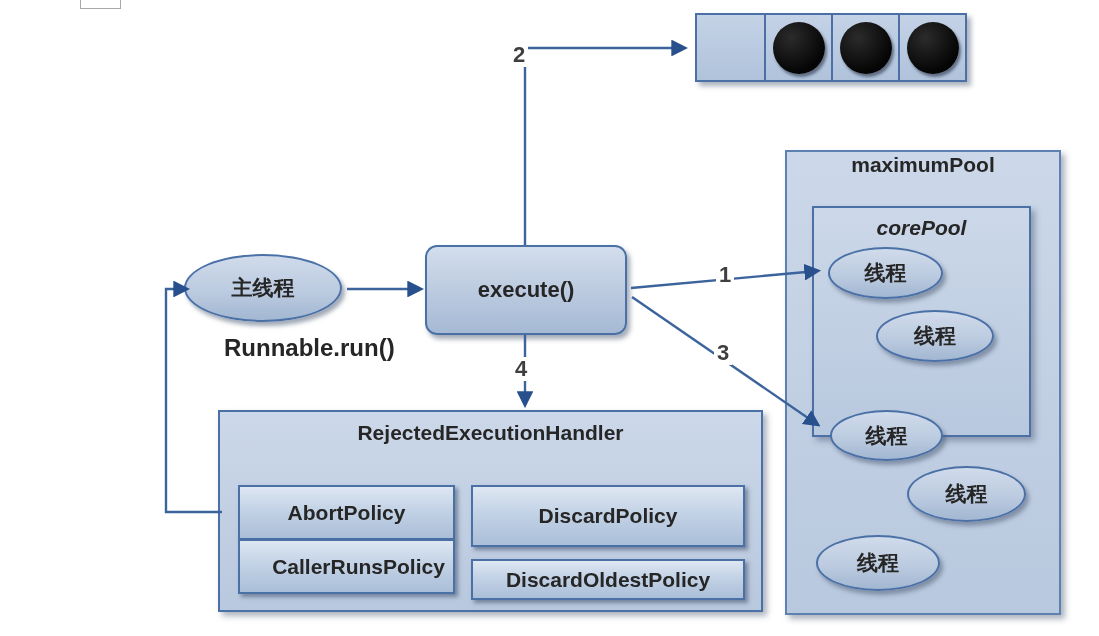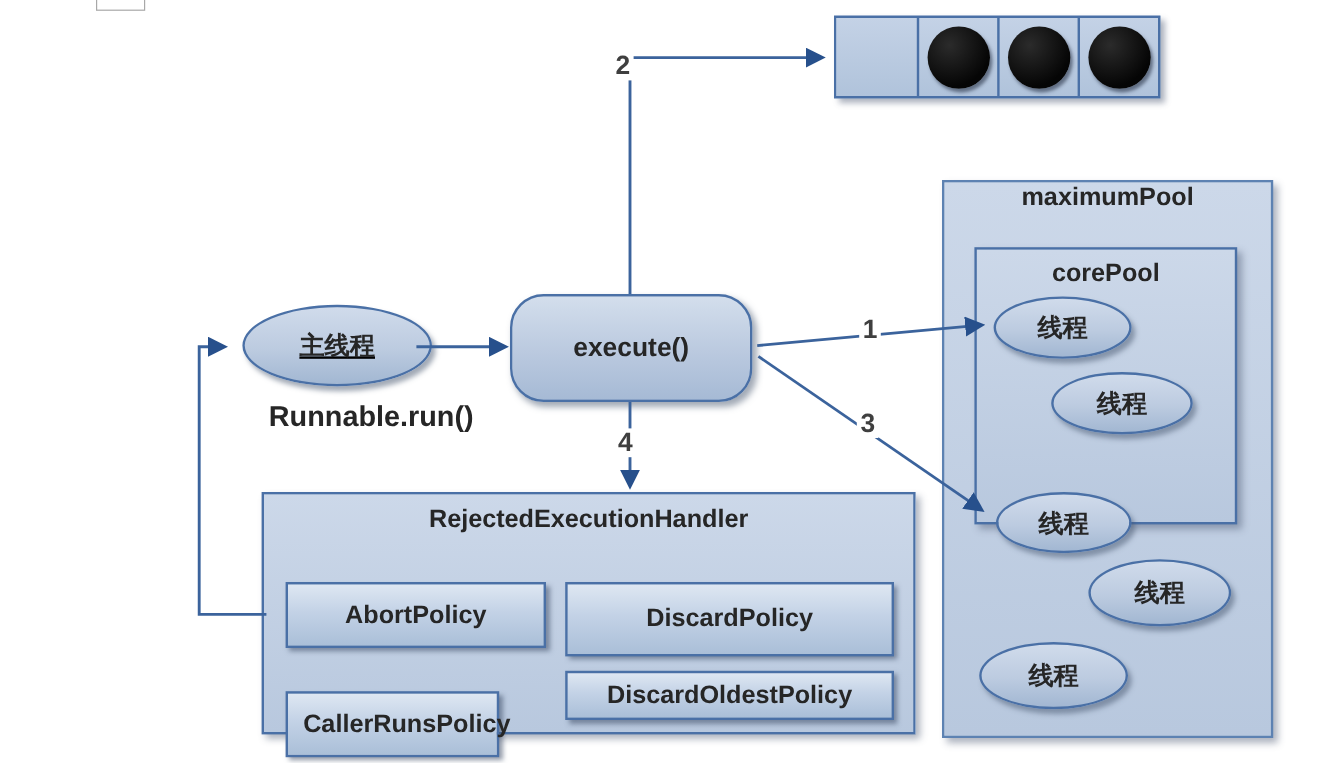--- a/index.html
+++ b/index.html
@@ -34,21 +34,21 @@
 
   
   .ellipse {
     border:2px solid #4a70a6; border-radius:50%;
     background:linear-gradient(180deg,#d0dbeb 0%,#bccbe0 55%,#a2b7d2 100%);
     display:flex; align-items:center; justify-content:center;
     box-shadow:3px 4px 4px rgba(70,85,110,0.5);
     font-size:21px;
   }
   .rounded-node {
-    border:2px solid #4a70a6; border-radius:28px;
+    border:2px solid #4a70a6; border-radius:12px;
     background:linear-gradient(180deg,#d3deec 0%,#bac9df 55%,#a6bad5 100%);
     display:flex; align-items:center; justify-content:center;
     box-shadow:3px 4px 5px rgba(70,85,110,0.5);
     font-size:22px;
   }
   .pool-box {
     border:2px solid #5d82b2;
     background:linear-gradient(180deg,#ccd8e9 0%,#b8c8de 100%);
     box-shadow:4px 4px 6px rgba(70,85,110,0.45);
     text-align:center; font-size:21px;
@@ -81,35 +81,35 @@
       <div class="queue-dot"></div>
     </div>
     <div class="queue-cell">
       <div class="queue-dot"></div>
     </div>
     <div class="queue-cell">
       <div class="queue-dot"></div>
     </div>
   </div>
 
-  <div class="abs ellipse" style="left:202px; top:254px; width:158px; height:68px;text-decoration:underline;">
+  <div class="abs ellipse" style="left:184px; top:254px; width:158px; height:68px;">
     <span class="node-text">主线程</span>
   </div>
 
   <div class="abs node-text" style="left:224px; top:334px; font-size:24px;">Runnable.run()</div>
 
   <div class="abs rounded-node" style="left:425px; top:245px; width:202px; height:90px;">
     <span class="node-text">execute()</span>
   </div>
 
   <div class="abs pool-box" style="left:785px; top:150px; width:276px; height:465px;">
     <div class="pool-title">maximumPool</div>
   </div>
 
-  <div class="abs pool-box" style="left:812px; top:206px; width:219px; height:231px; border-color:#4a70a6;">
+  <div class="abs pool-box" style="left:812px; top:206px; width:219px; height:231px; border-color:#4a70a6;font-style:italic;">
     <div class="pool-title" style="margin-top:8px;">corePool</div>
   </div>
 
   <div class="abs ellipse" style="left:828px; top:247px; width:115px; height:52px;">
     <span class="node-text">线程</span>
   </div>
   <div class="abs ellipse" style="left:876px; top:310px; width:118px; height:52px;">
     <span class="node-text">线程</span>
   </div>
 
@@ -125,21 +125,21 @@
 
   <div class="abs pool-box" style="left:218px; top:410px; width:545px; height:202px; border-color:#4a70a6;">
     <div class="pool-title" style="margin-top:9px;">RejectedExecutionHandler</div>
   </div>
   <div class="abs policy-box" style="left:238px; top:461px; width:217px; height:55px;">
     <span class="node-text">AbortPolicy</span>
   </div>
   <div class="abs policy-box" style="left:471px; top:461px; width:274px; height:62px;">
     <span class="node-text">DiscardPolicy</span>
   </div>
-  <div class="abs policy-box" style="left:238px; top:552px; width:178px; height:55px;padding-left:24px;">
+  <div class="abs policy-box" style="left:238px; top:515px; width:217px; height:55px;padding-left:24px;">
     <span class="node-text">CallerRunsPolicy</span>
   </div>
   <div class="abs policy-box" style="left:471px; top:535px; width:274px; height:41px;">
     <span class="node-text">DiscardOldestPolicy</span>
   </div>
 
   <svg id="arrow-layer" width="1099" height="636" viewBox="0 0 1099 636">
     <defs>
       <marker id="ah" viewBox="0 0 10 10" refX="1" refY="5" markerWidth="7" markerHeight="7" orient="auto-start-reverse">
         <path d="M0,0 L10,5 L0,10 z" fill="#27508c"></path>

